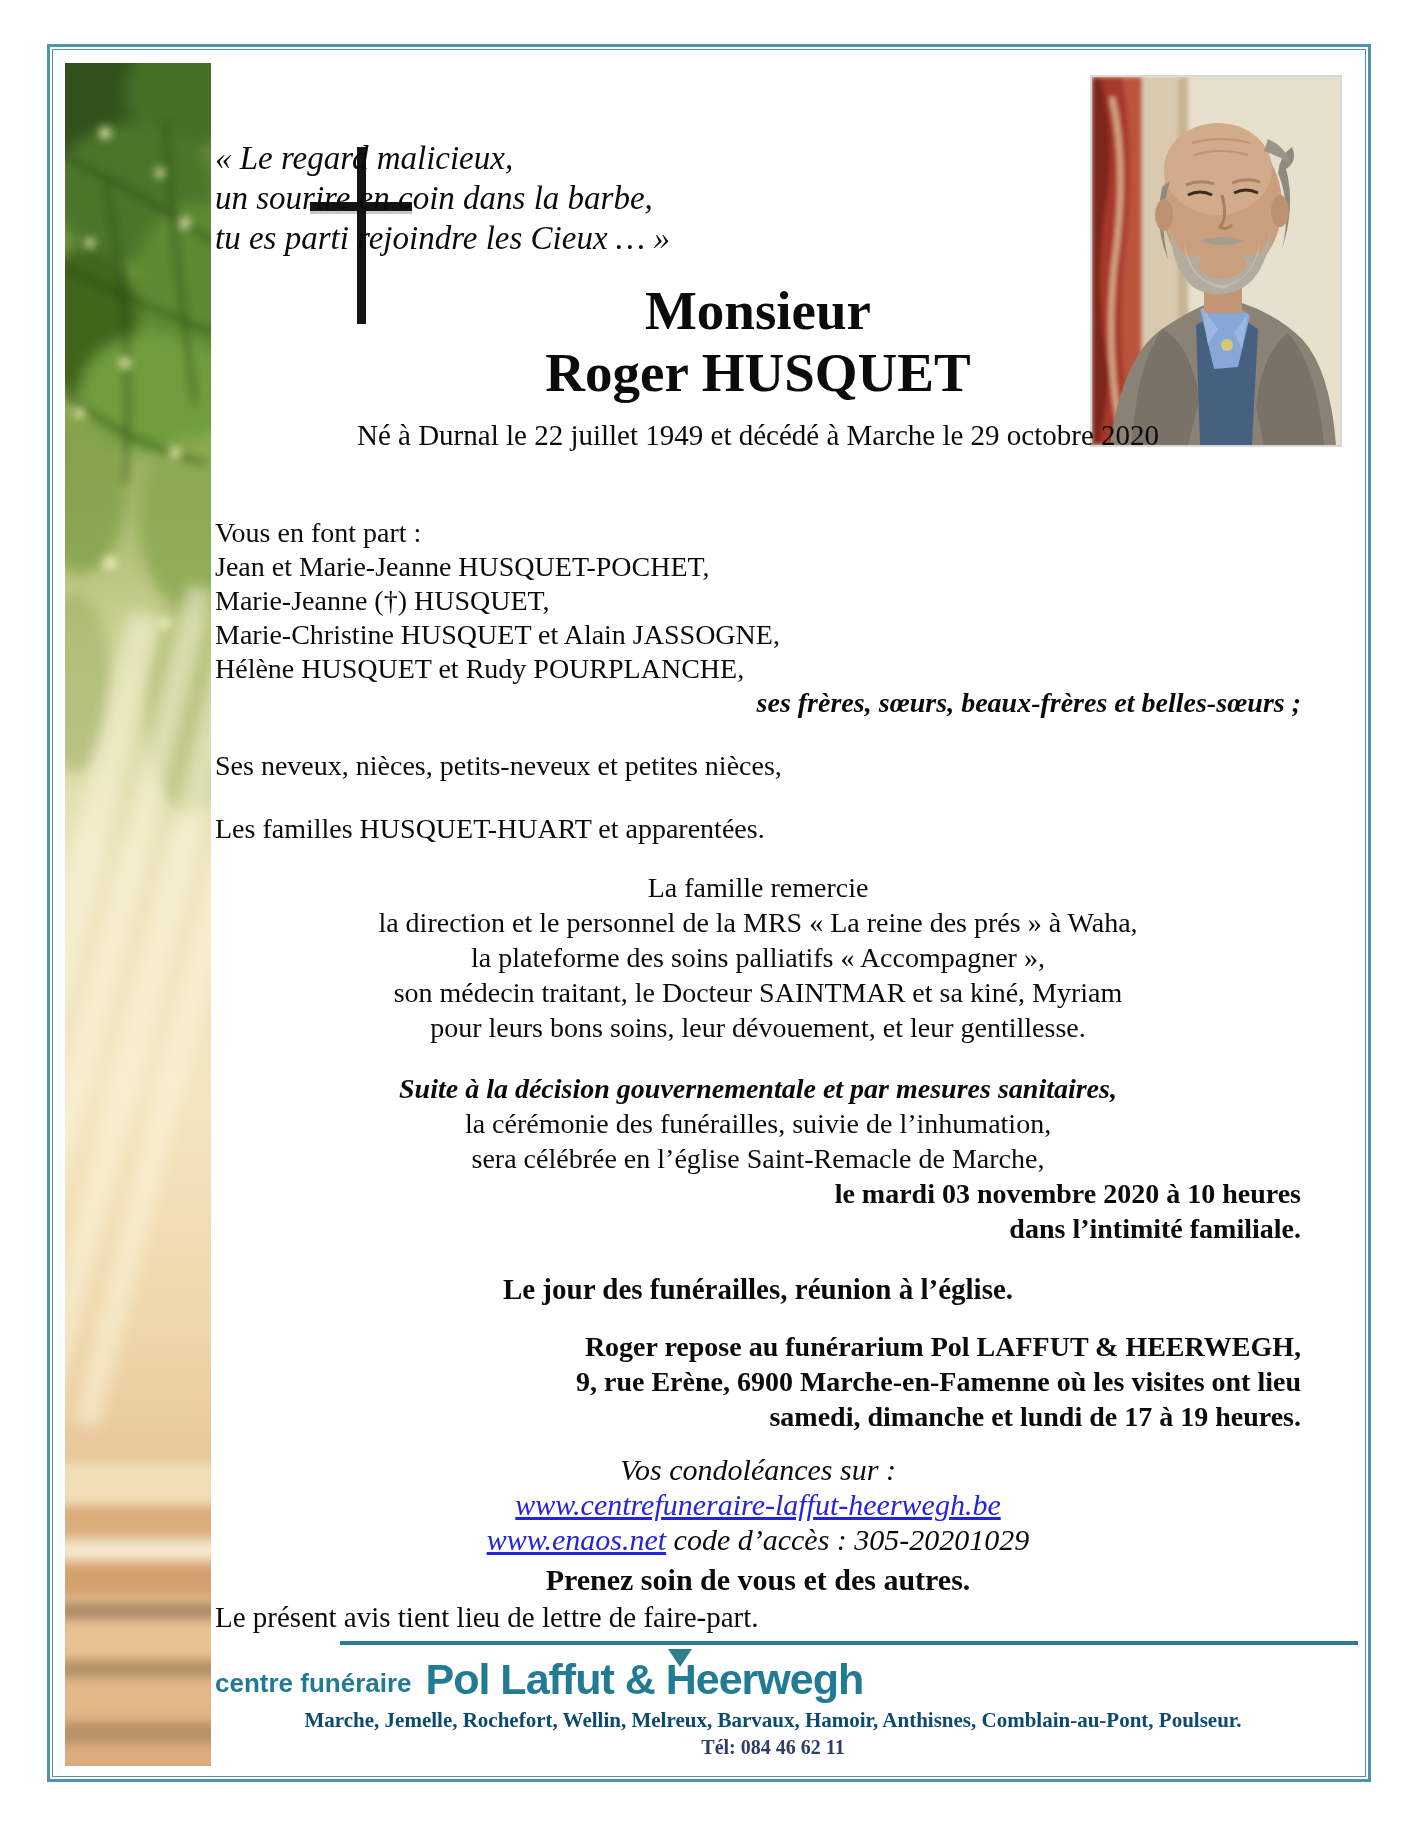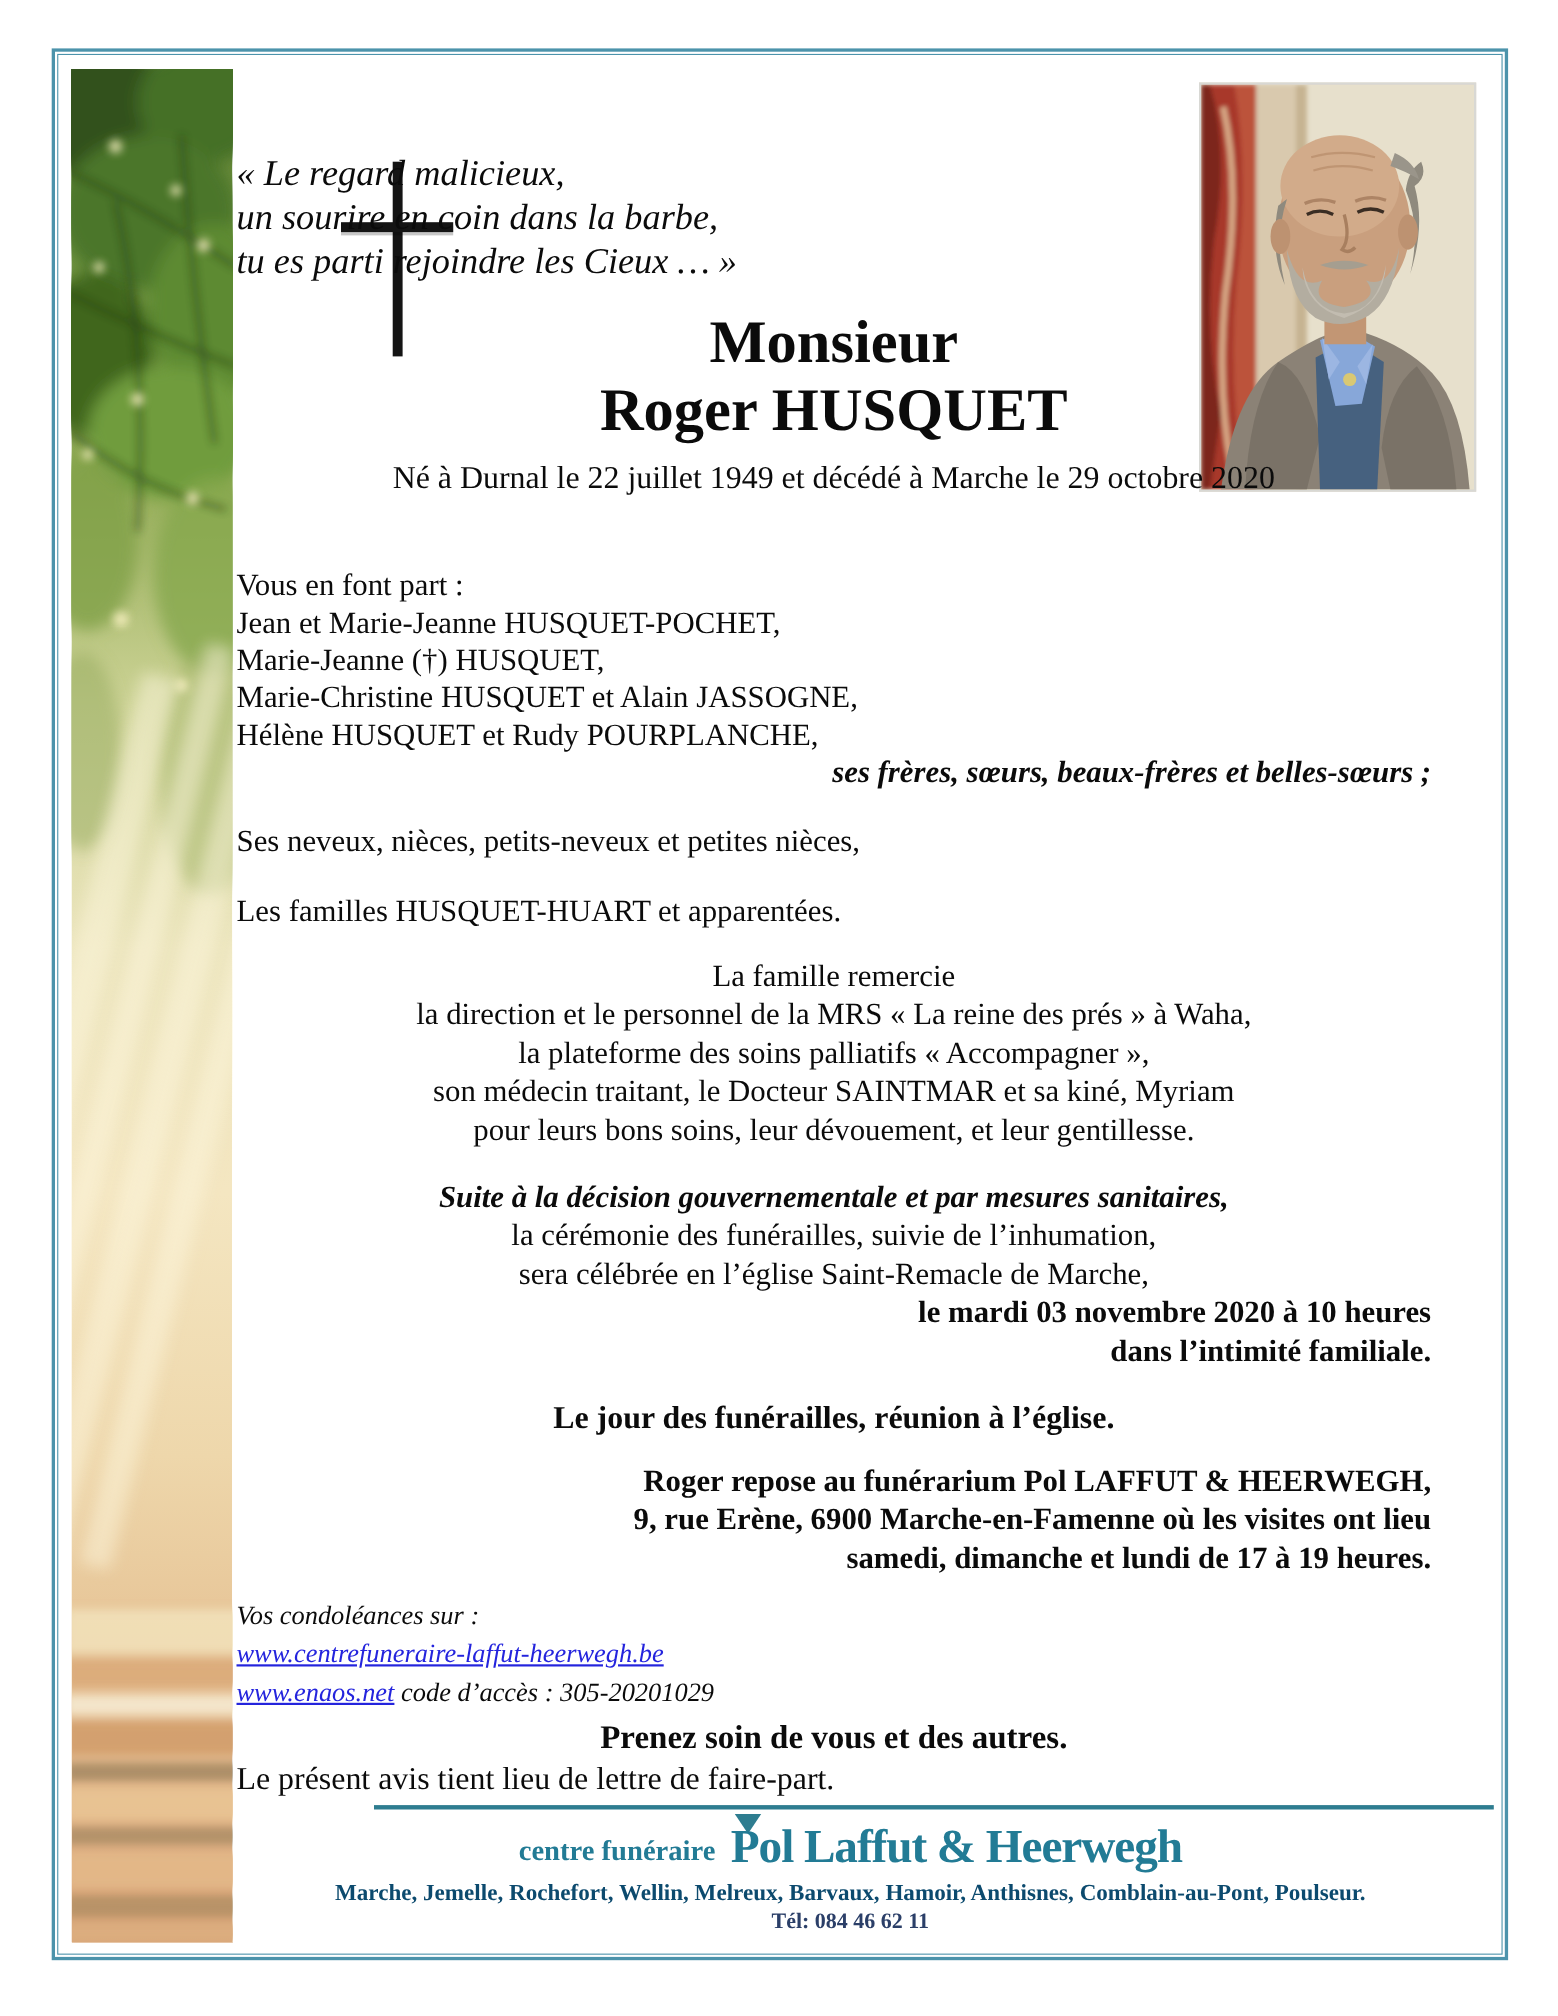--- a/index.html
+++ b/index.html
@@ -24,28 +24,28 @@
   .title{margin-top:22px;text-align:center;font-weight:bold;font-size:55px;line-height:62px;}
   .subtitle{margin-top:13px;text-align:center;font-size:29px;line-height:36px;}
   .names{margin-top:63px;font-size:28px;line-height:34px;text-align:left;}
   .names-caption{font-size:28px;line-height:34px;font-weight:bold;font-style:italic;text-align:right;}
   .line-block{font-size:28px;line-height:35px;}
   .mt28{margin-top:28px;} .mt24{margin-top:24px;} .mt26{margin-top:26px;} .mt20{margin-top:22px;}
   .center{text-align:center;}
   .bold{font-weight:bold;text-align:right;}
   .bi{font-weight:bold;font-style:italic;}
   .meeting{margin-top:25px;text-align:center;font-weight:bold;font-size:29px;line-height:36px;}
-  .condol{margin-top:18px;text-align:left;font-style:italic;font-size:24px;line-height:35px;}
+  .condol{margin-top:18px;text-align:center;font-style:italic;font-size:30px;line-height:35px;}
   .weblink{color:#2424dd;text-decoration:underline;font-style:italic;}
   .care{margin-top:5px;text-align:center;font-weight:bold;font-size:30px;line-height:36px;}
   .notice{margin-top:1px;text-align:left;font-size:29px;line-height:36px;}
   
   .hr-teal{position:absolute;left:340px;top:1641px;width:1018px;height:4px;background:#2e7d90;}
-  .brand-row{position:absolute;left:215px;top:1655px;width:1116px;display:flex;justify-content:center;align-items:baseline;gap:14px;
-             font-family:Liberation Serif, serif;color:#227b95;}
+  .brand-row{position:absolute;left:215px;top:1655px;width:1116px;display:flex;align-items:baseline;gap:14px;
+             font-family:Liberation Sans, sans-serif;color:#227b95;}
   .brand-small{font-size:26px;font-weight:bold;position:relative;top:-2px;}
   .brand-large{font-size:43px;font-weight:bold;letter-spacing:-1px;}
   .brand-tri{position:absolute;left:668px;top:1649px;width:0;height:0;
              border-left:12px solid transparent;border-right:12px solid transparent;border-top:18px solid #2e7d90;}
   .cities{position:absolute;left:215px;top:1708px;width:1116px;text-align:center;
           font-weight:bold;font-size:21px;color:#0c4a6e;}
   .phone{position:absolute;left:215px;top:1736px;width:1116px;text-align:center;
          font-weight:bold;font-size:20px;color:#2b3f68;}
 </style>
 </head>

